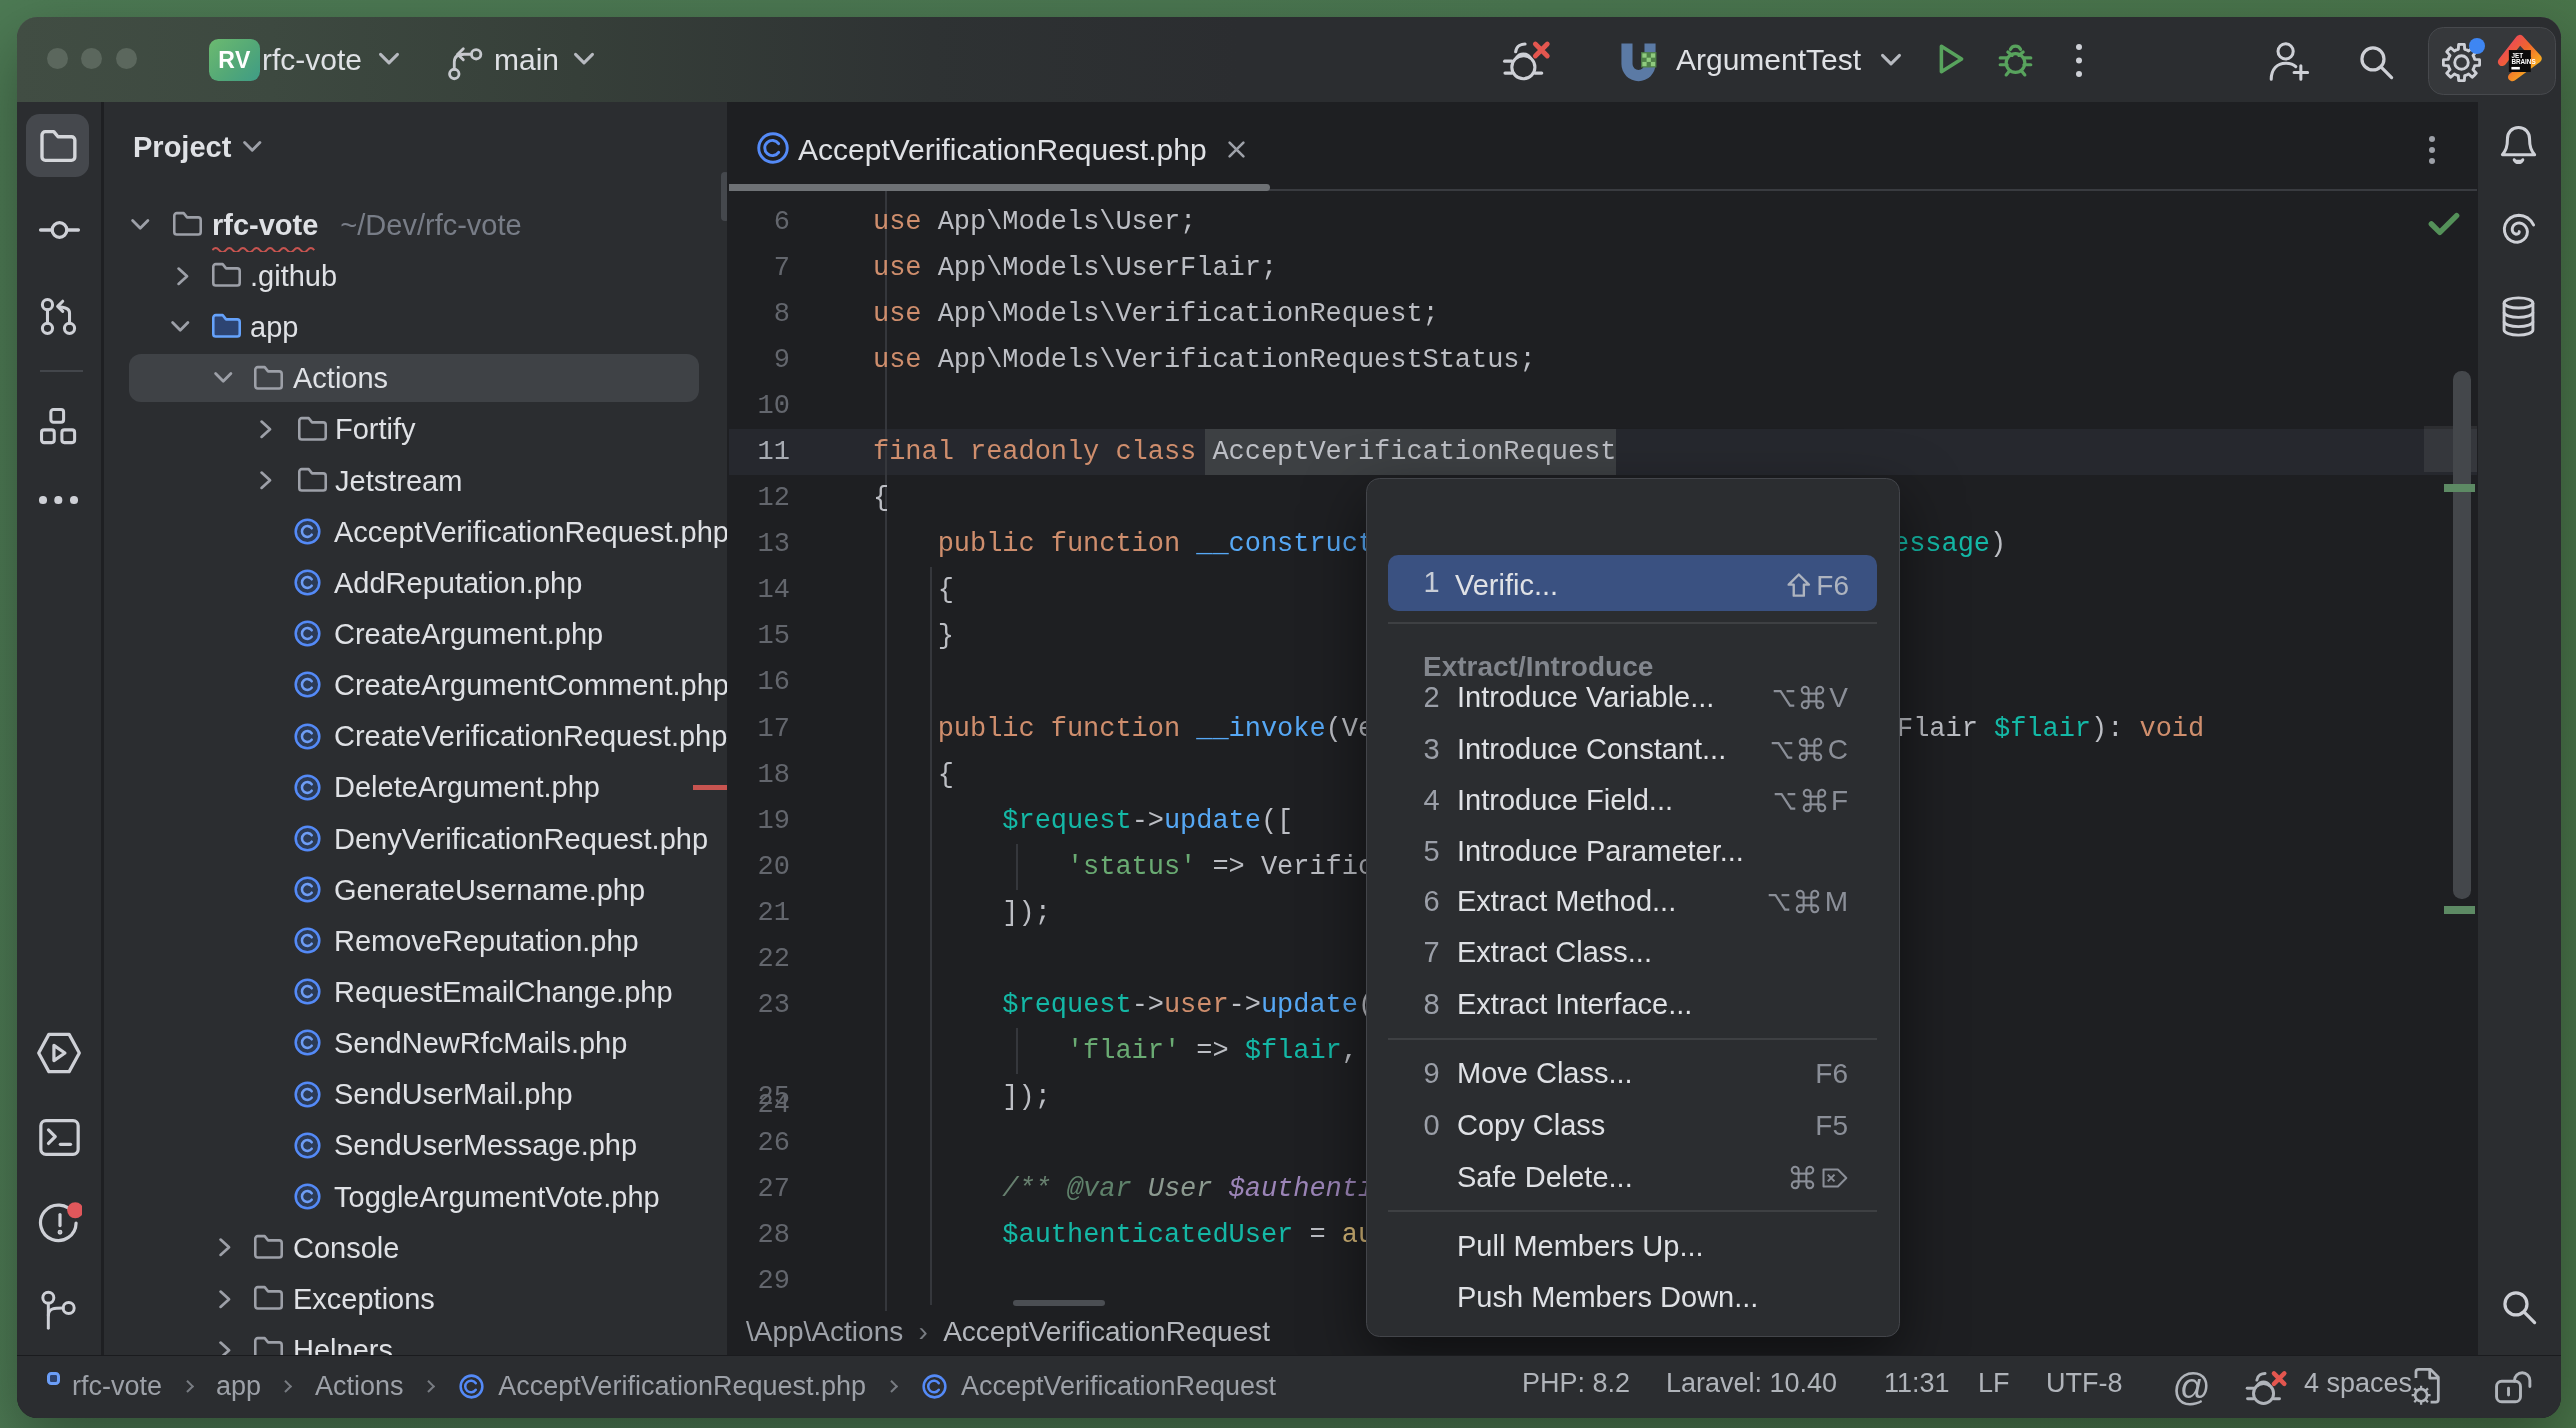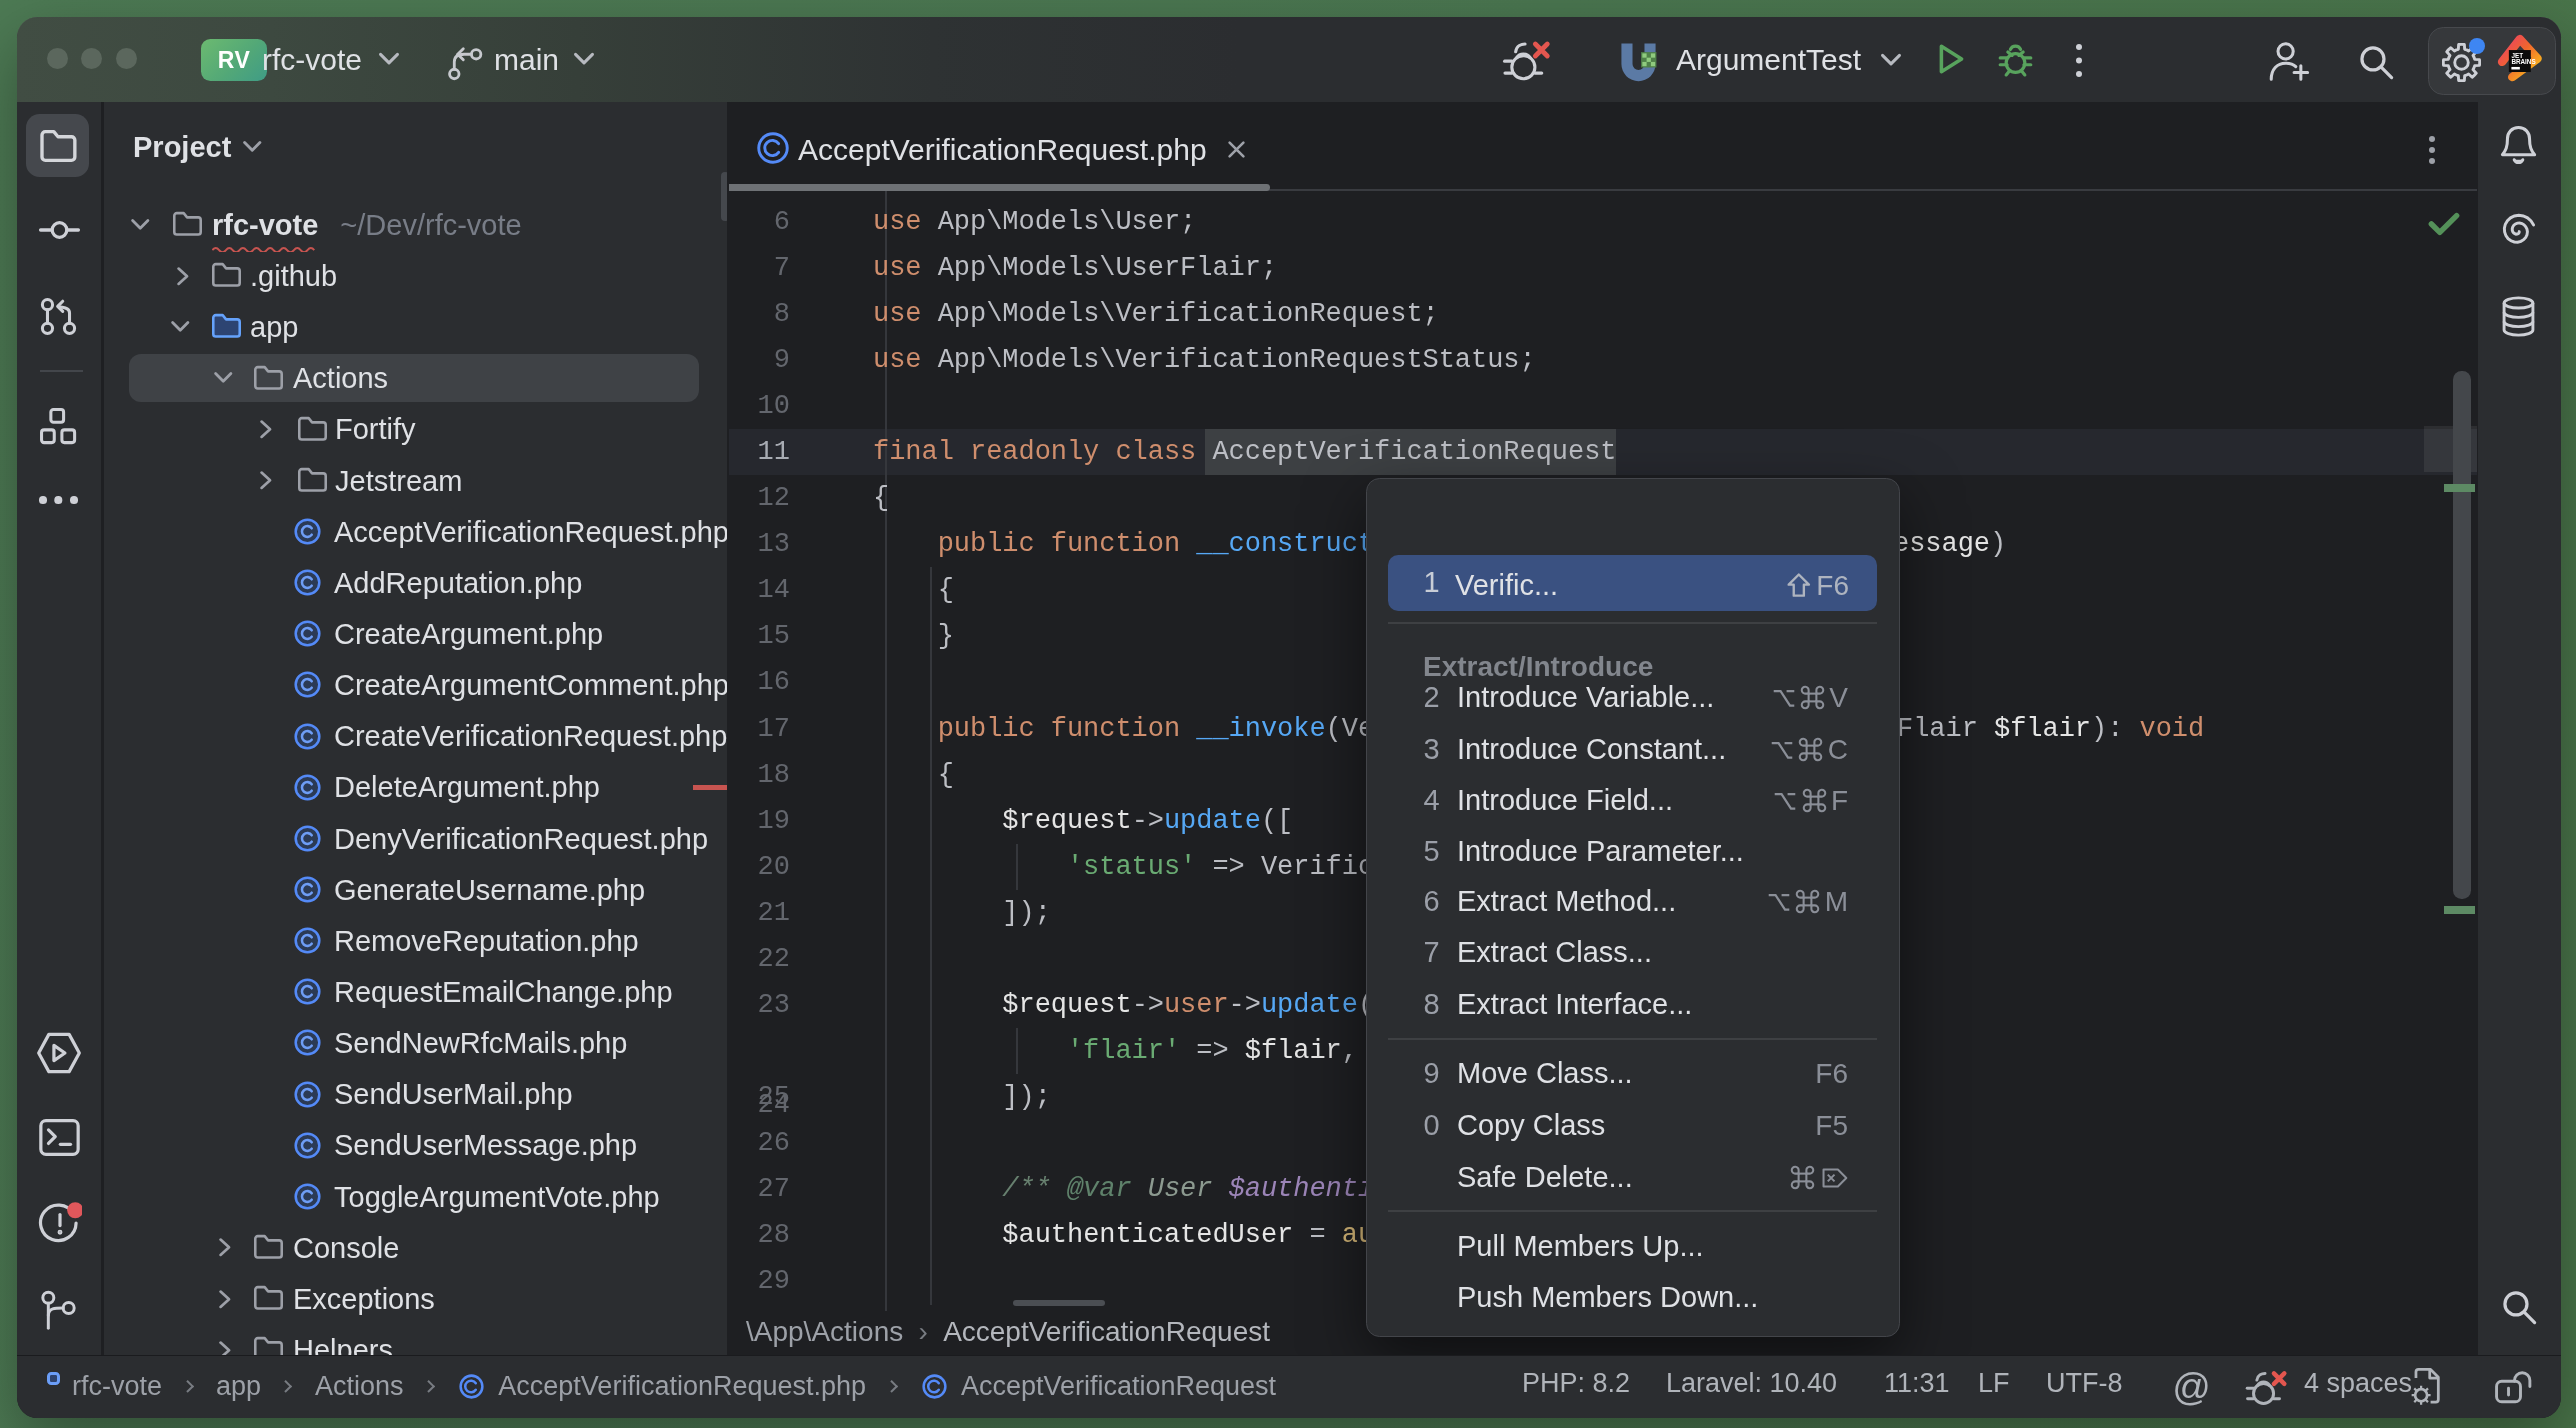--- a/index.html
+++ b/index.html
@@ -11,35 +11,35 @@
 .uitxt{color:#dfe1e5;font-size:30px}
 svg{display:block}
 .ls{left:0;top:85px;width:85px;height:1253px;background:#2b2d30;border-right:1.7px solid #1e1f22}
 .tree{left:87px;top:85px;width:623px;height:1253px;background:#2b2d30;overflow:hidden}
 .ed{left:712px;top:85px;width:1748px;height:1253px;background:#1e1f22}
 .rs{left:2460px;top:85px;width:86px;height:1253px;background:#2b2d30;border-left:1.7px solid #1e1f22}
 .sb{left:0;top:1338px;width:100%;height:63px;background:#2b2d30;border-top:1.7px solid #1a1b1e}
 .row{position:absolute;height:48px;display:flex;align-items:center;color:#dfe1e5;font-size:29px;white-space:nowrap}
 .crow{position:absolute;height:46px;line-height:46px;white-space:pre;font-family:"Liberation Mono",monospace;font-size:27px;color:#bcbec4;letter-spacing:-0.04px}
 .ln{position:absolute;width:61px;text-align:right;font-family:"Liberation Mono",monospace;font-size:27px;color:#63666d;height:46px;line-height:46px}
-.o{color:#cf8e6d}.bl{color:#56a8f5}.gr{color:#6aab73}.pu{color:#e5e5e5}
+.o{color:#cf8e6d}.bl{color:#56a8f5}.gr{color:#6aab73}.pu{color:#14b8a6}
 .mi{position:absolute;height:51px;display:flex;align-items:center;color:#dfe1e5;font-size:29px;white-space:nowrap}
 .mnum{position:absolute;width:51px;text-align:center;color:#9b9fa8;font-size:29px;height:51px;line-height:51px}
 .msc{position:absolute;height:51px;display:flex;align-items:center;justify-content:flex-end;color:#8b8f98;font-size:28px}
 .sbt{color:#b0b4ba;font-size:27px}
 .sbsep{width:9.4px;height:9.4px;border-right:2.6px solid #787c82;border-top:2.6px solid #787c82;transform:rotate(45deg);margin:0 24px 0 20.5px;display:inline-block}
 </style></head>
 <body>
 <div class="win">
 
 <div class="a tb"></div>
 <div class="a dot" style="left:30px"></div>
 <div class="a dot" style="left:64px"></div>
 <div class="a dot" style="left:99px"></div>
-<div class="a" style="left:184px;top:22px;width:66px;height:42px;border-radius:9.4px;background:linear-gradient(135deg,#6cba70 0%,#53a877 55%,#3f9c86 100%);display:flex;align-items:center;justify-content:center;color:#fff;font-size:23px;font-weight:bold;letter-spacing:0.4px">RV</div>
+<div class="a" style="left:192px;top:22px;width:51px;height:42px;border-radius:9.4px;background:linear-gradient(135deg,#6cba70 0%,#53a877 55%,#3f9c86 100%);display:flex;align-items:center;justify-content:center;color:#fff;font-size:23px;font-weight:bold;letter-spacing:0.4px">RV</div>
 <div class="a uitxt" style="left:245px;top:26.4px;font-weight:500">rfc-vote</div>
 <svg class="a" style="left:361px;top:34px" width="22" height="15.3" viewBox="0 0 26 18">
       <path d="M3 4 L13 14 L23 4" stroke="#b7bac0" stroke-width="3.6" fill="none" stroke-linecap="round" stroke-linejoin="round"></path>
     </svg>
 <svg class="a" style="left:430px;top:25.6px" width="36" height="38" viewBox="0 0 42 44">
       <g stroke="#c7c9ce" stroke-width="3.3" fill="none" stroke-linecap="round">
         <circle cx="8.5" cy="36" r="5.5"></circle>
         <circle cx="34" cy="13" r="5.5"></circle>
         <path d="M8.5 30.5 V22 C8.5 15 13 13 20 13 H28.5"></path>
         <path d="M19 6.5 L12.5 13 L19 19.5"></path>

